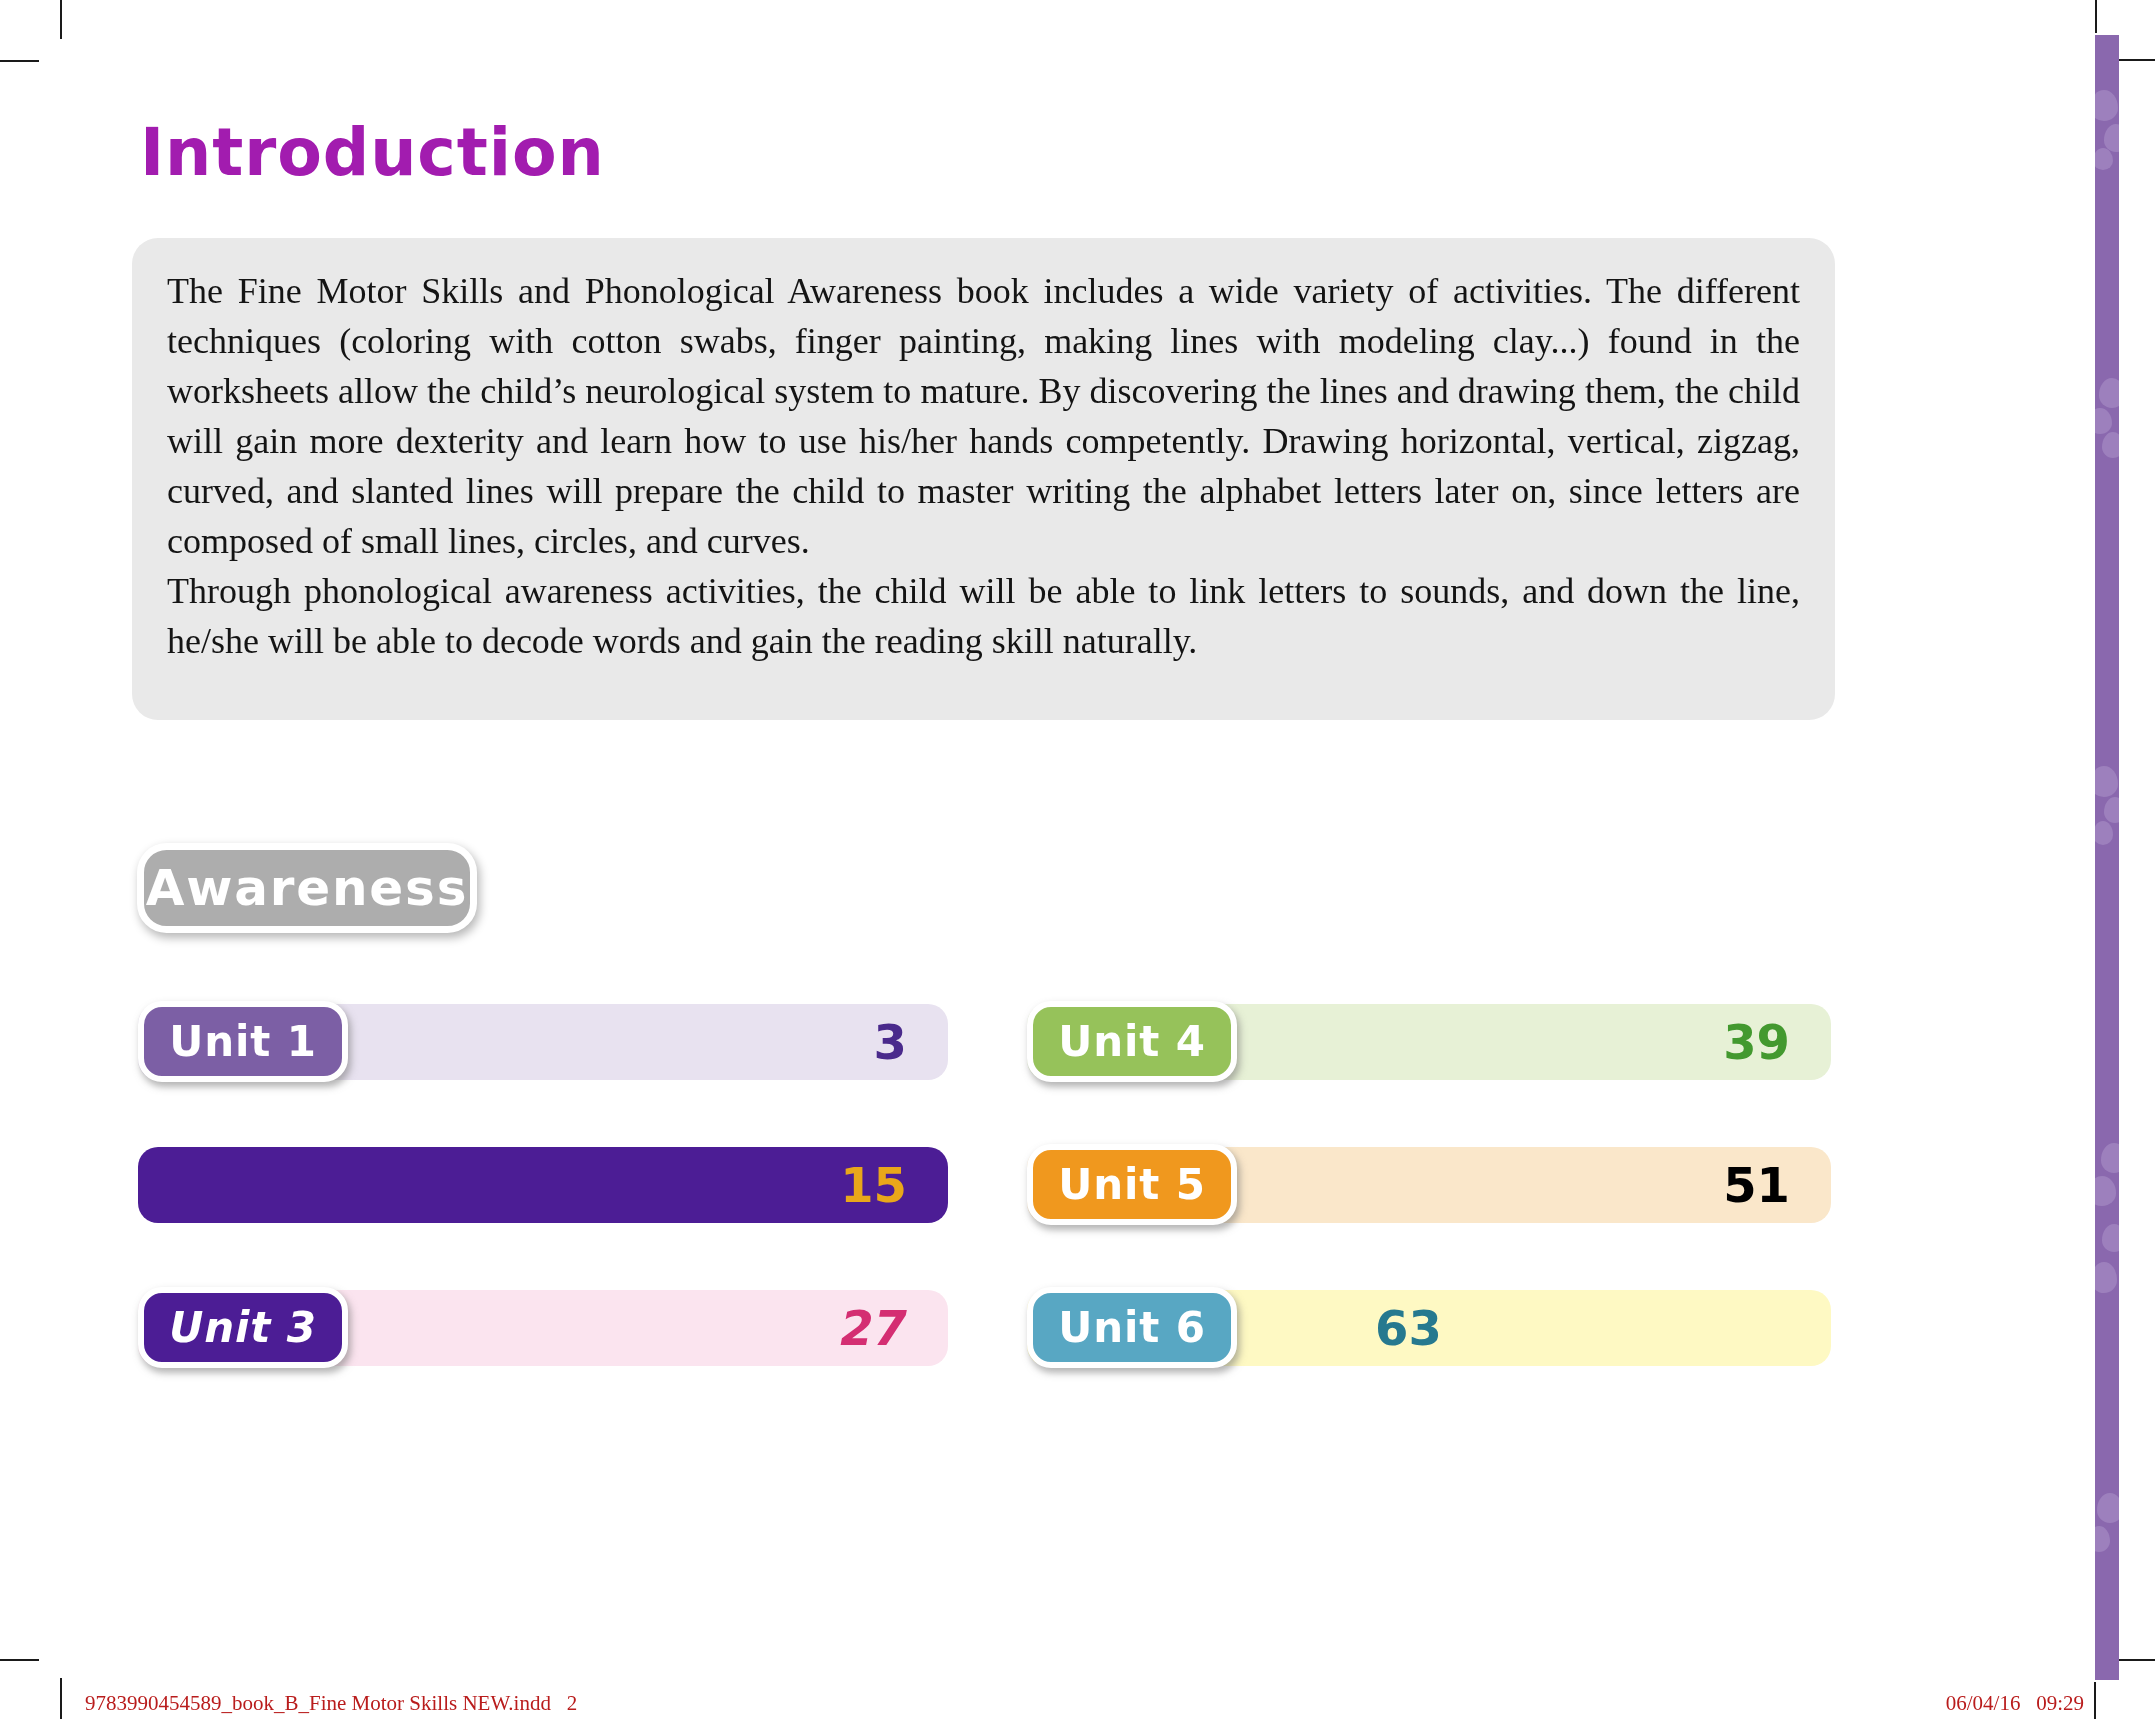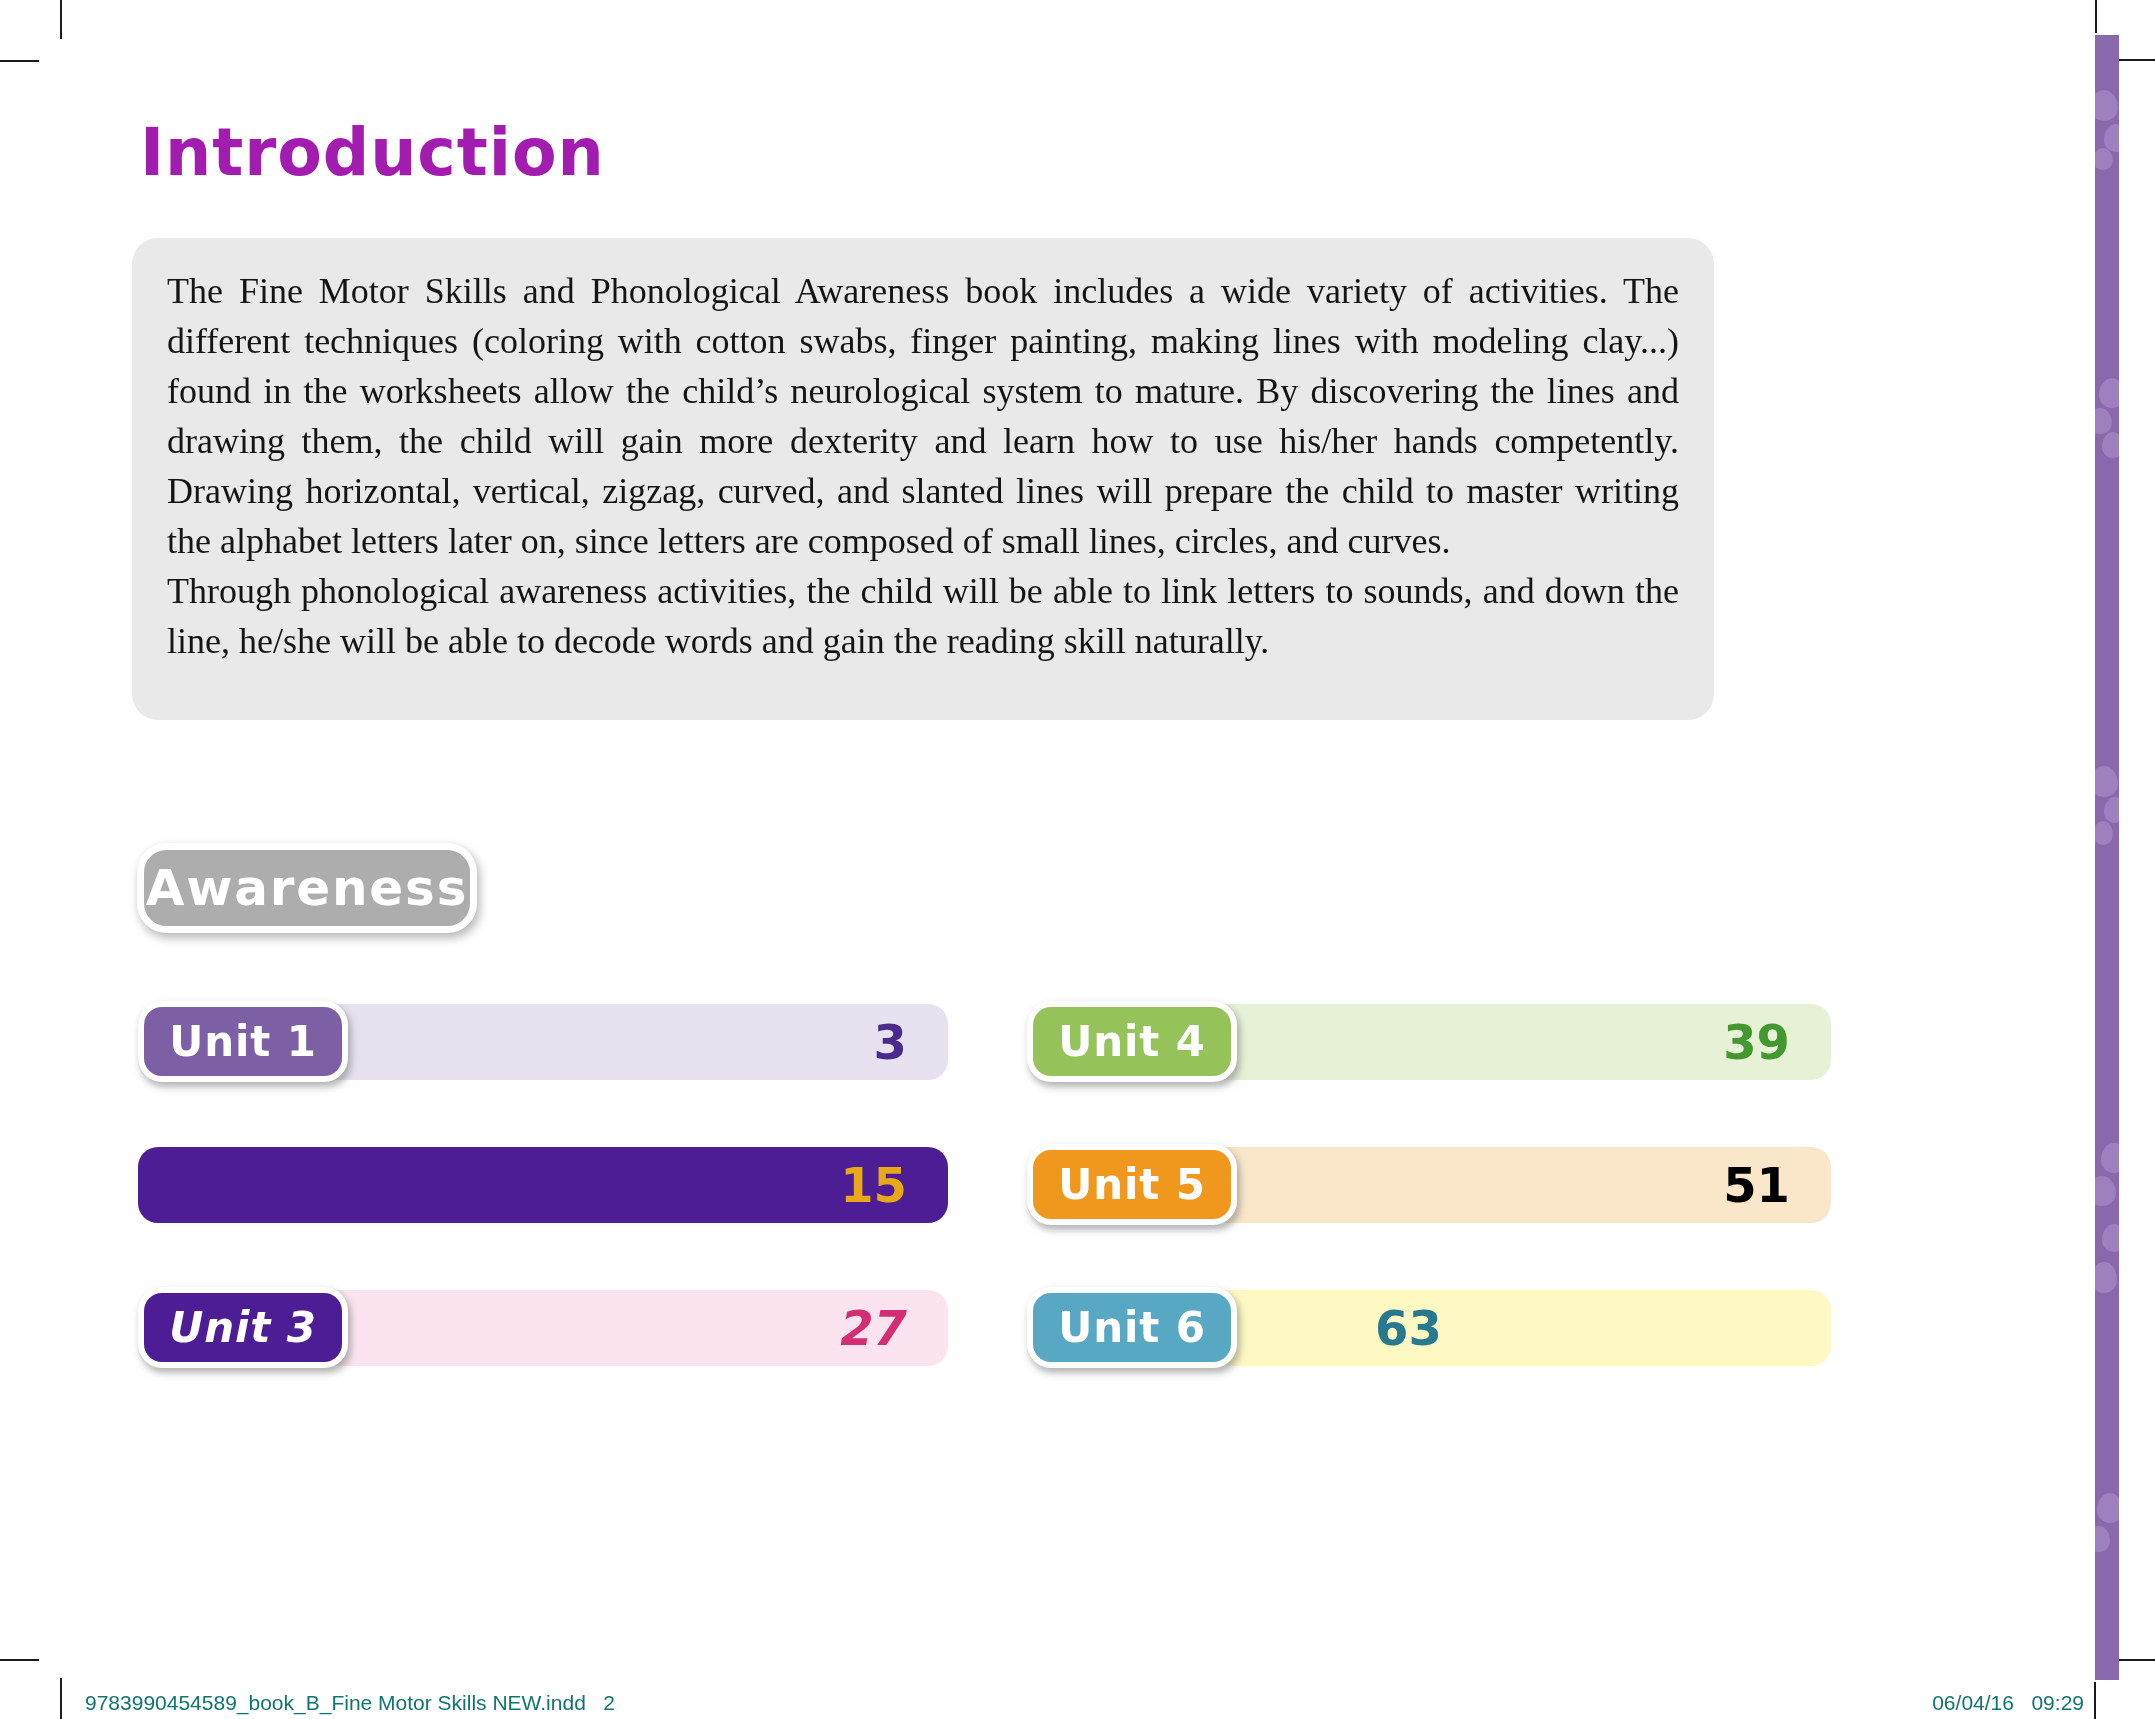--- a/index.html
+++ b/index.html
@@ -47,21 +47,21 @@
     font-size: 65px;
     line-height: 1.3;
     color: #58585a;
     letter-spacing: 0.9px;
   }
 
   
   .intro-box {
     position: absolute;
     left: 132px; top: 238px;
-    width: 1582px; height: 482px;
+    width: 1703px; height: 482px;
     background: #e9e9e9;
     border-radius: 26px;
     padding: 28px 35px 0 35px;
   }
   .intro-box p {
     font-family: "Liberation Serif", serif;
     font-size: 36px;
     line-height: 50px;
     color: #141414;
     text-align: justify;
@@ -123,23 +123,23 @@
     font-weight: 700;
     font-size: 42px;
     color: #ffffff;
     letter-spacing: 0.9px;
   }
 
   
   .footer-left, .footer-right {
     position: absolute;
     top: 1691px;
-    font-family: Liberation Sans, sans-serif;
+    font-family: Liberation Serif, serif;
     font-size: 21px;
-    color: #0f766e;
+    color: #b91c1c;
     white-space: pre;
   }
   .footer-left  { left: 85px; }
   .footer-right { left: 1846px; width: 238px; text-align: right; }
 </style>
 </head>
 <body>
 
 <div class="page">
 

